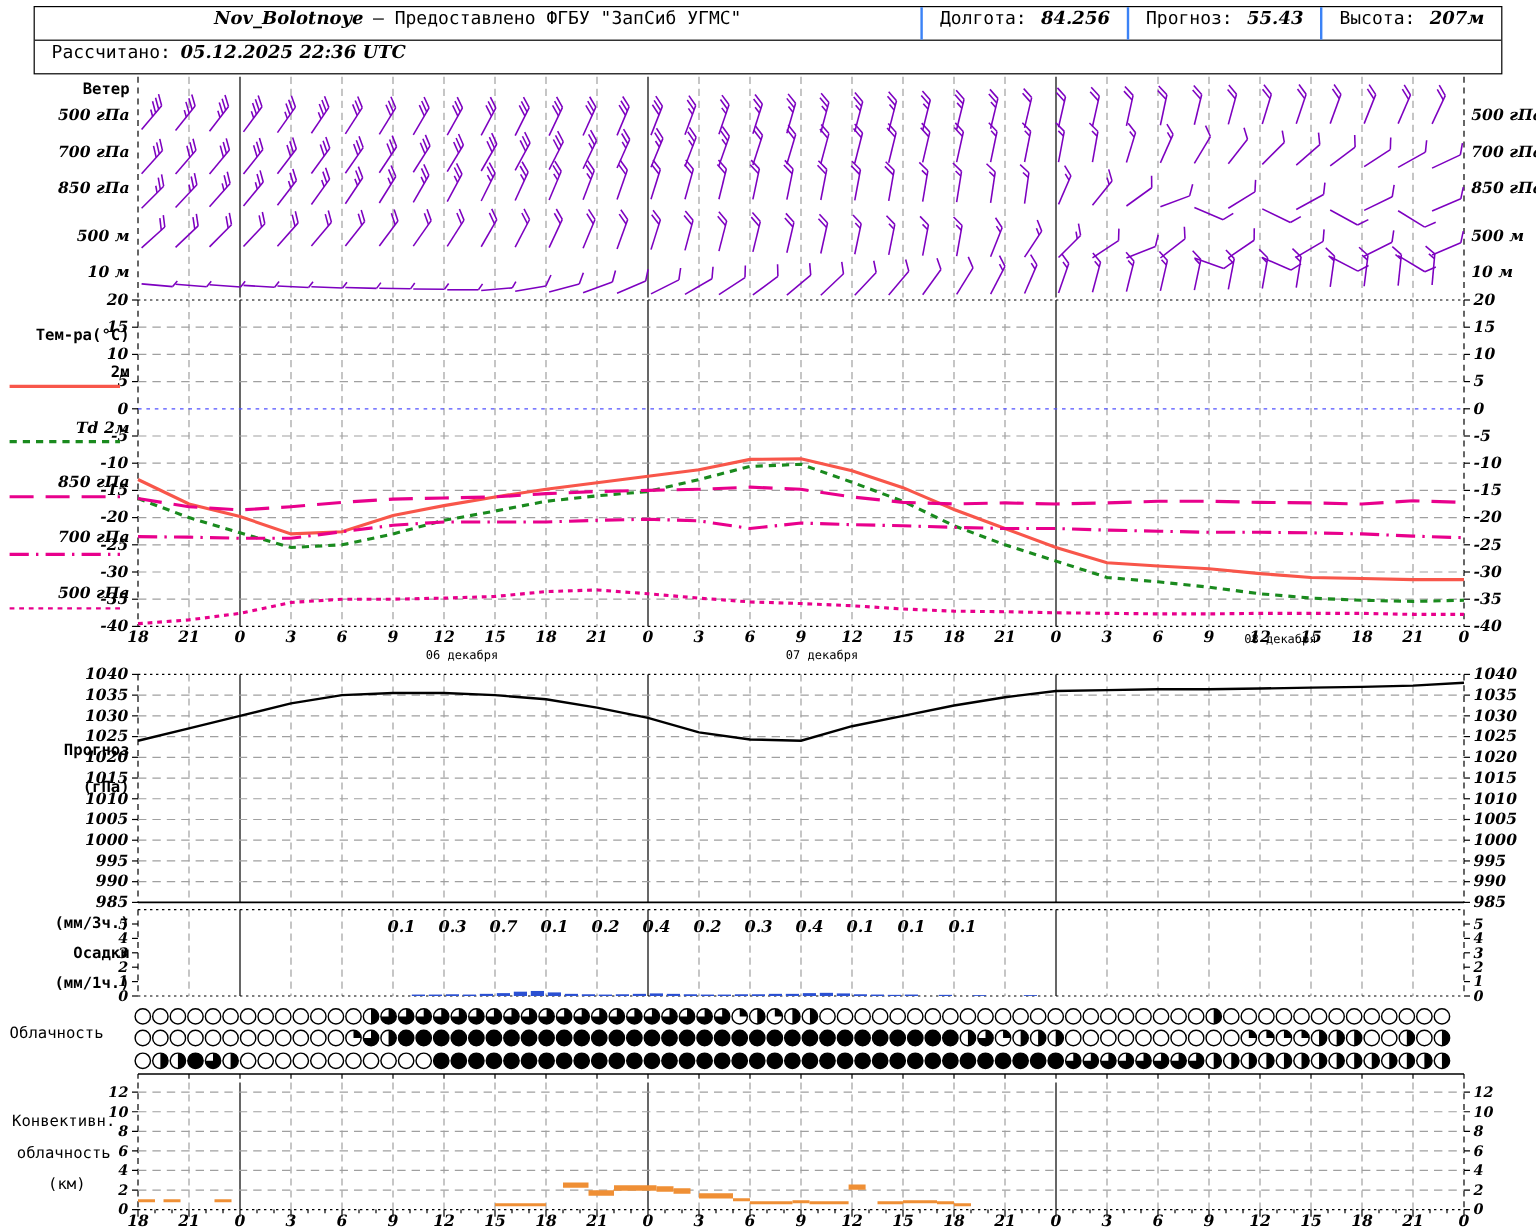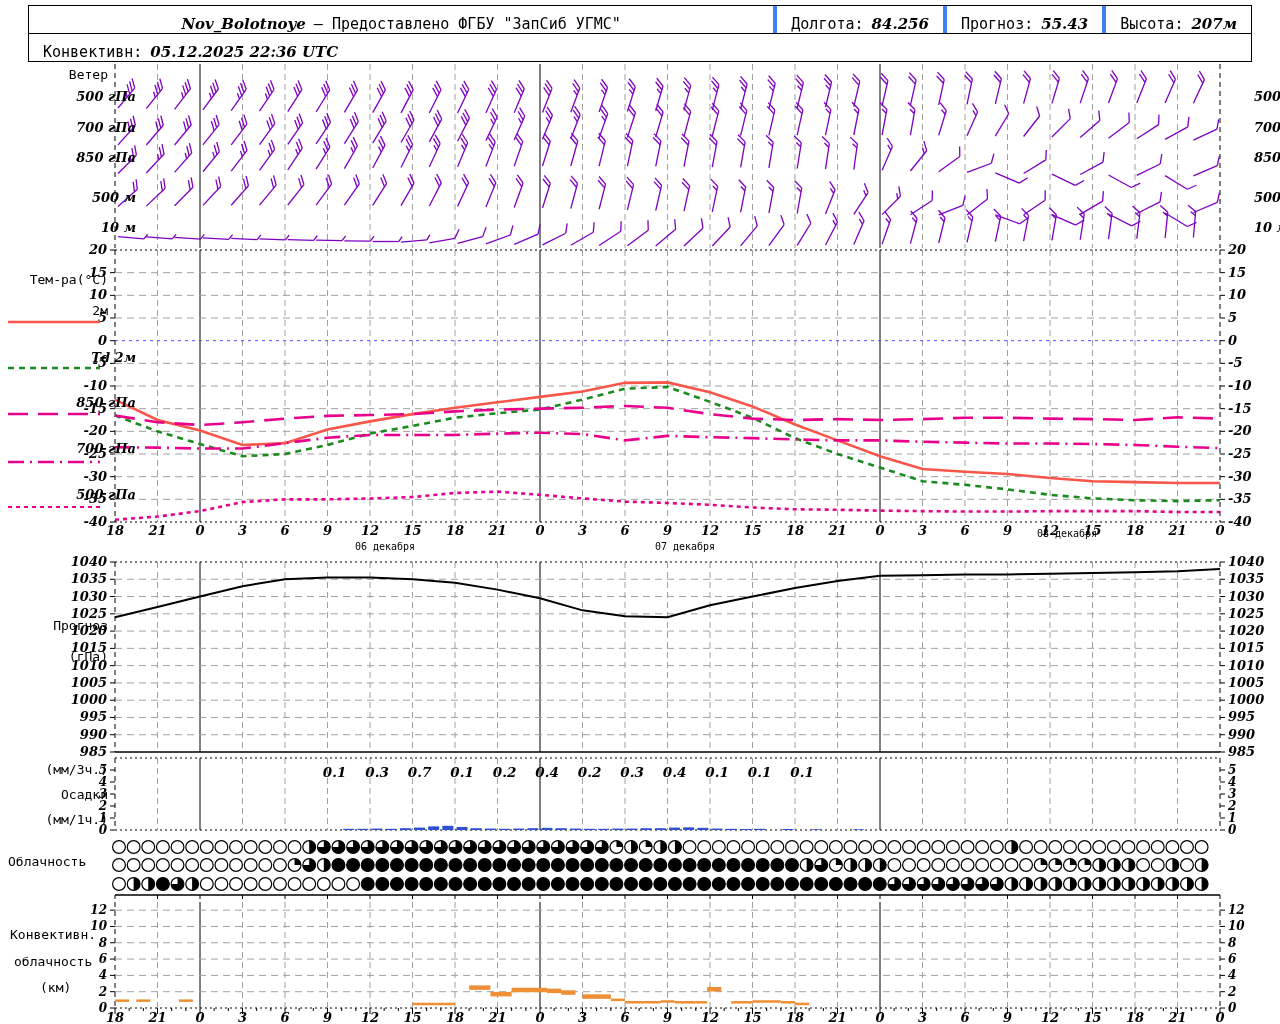--- a/index.html
+++ b/index.html
@@ -2,31 +2,31 @@
 <html><head>
 <meta charset="utf-8">
 <style>
   html,body{margin:0;padding:0;background:#ffffff;}
   body{width:1280px;height:1024px;position:relative;overflow:hidden;
        font-family:"DejaVu Sans Mono",monospace;color:#000;}
   
   #hdr{position:absolute;left:28px;right:28px;top:5px;border:1px solid #000;background:#fff;}
   .hrow{display:flex;align-items:stretch;height:27px;font-size:15px;}
   .hrow+.hrow{border-top:1px solid #000;}
-  .hcell{display:flex;align-items:flex-end;justify-content:center;gap:8px;
+  .hcell{display:flex;align-items:flex-start;justify-content:center;gap:8px;
          padding:0 14px;white-space:nowrap;}
-  .hcell+.hcell{border-left:4px solid #3b82f6;}
+  .hcell+.hcell{border-left:2px solid #3b82f6;gap:12px;}
   .grow{flex:1;}
   .val{font-family:"DejaVu Serif",serif;font-style:italic;font-weight:bold;}
   .bold{font-weight:bold;}
   
   .lab{position:absolute;font-size:13px;white-space:nowrap;line-height:16px;}
-  .lcol{left:0;width:108px;text-align:right;}
+  .lcol{left:0;width:108px;text-align:right;font-weight:bold;}
   .rcol{left:1226px;text-align:left;}
-  .ital{font-family:"DejaVu Serif",serif;font-style:italic;font-weight:bold;margin-left:28px;}
+  .ital{font-family:"DejaVu Serif",serif;font-style:italic;font-weight:bold;}
   .dates{font-size:10px;transform:translateX(-50%);}
   #chart{position:absolute;left:0;top:0;}
 </style>
 </head>
 <body>
 
 <svg id="chart" width="1280" height="1024">
     <g>
       <line x1="115" y1="64" x2="115" y2="248" stroke="#000" stroke-width="1" stroke-dasharray="5,4"></line>
       <line x1="157.5" y1="64" x2="157.5" y2="248" stroke="#a0a0a0" stroke-width="1" stroke-dasharray="6,4"></line>
@@ -1514,21 +1514,21 @@
       <span>Прогноз:</span>
       <span class="val">55.43</span>
     </div>
     <div class="hcell">
       <span>Высота:</span>
       <span class="val">207м</span>
     </div>
   </div>
   <div class="hrow">
     <div class="hcell">
-      <span>Конвективн:</span>
+      <span>Рассчитано:</span>
       <span class="val">05.12.2025 22:36 UTC</span>
     </div>
   </div>
 </div>
 
 <div class="lab lcol" style="top:67px">Ветер</div>
 <div class="lab lcol ital" style="top:89px">500 гПа</div>
 <div class="lab lcol ital" style="top:120px">700 гПа</div>
 <div class="lab lcol ital" style="top:150px">850 гПа</div>
 <div class="lab lcol ital" style="top:190px">500 м</div>

